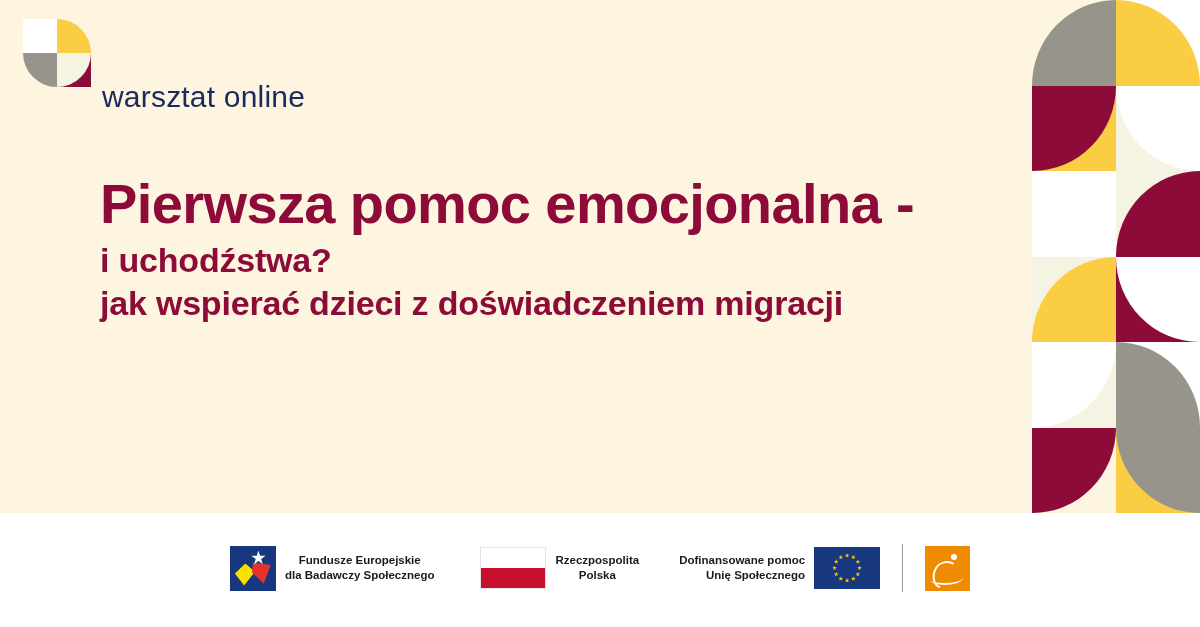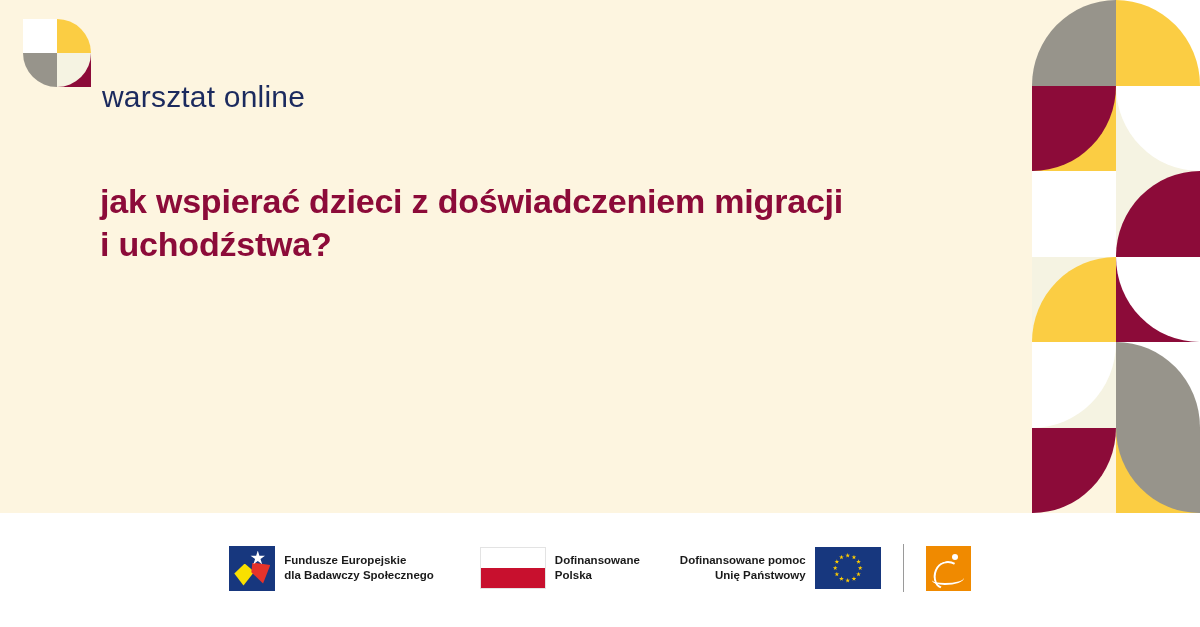--- a/index.html
+++ b/index.html
@@ -149,20 +149,21 @@
     display: flex;
     align-items: center;
     gap: 9px;
   }
   .logo-caption {
     font-size: 11.5px;
     line-height: 1.32;
     font-weight: 700;
     color: #1a1a1a;
     white-space: nowrap;
+    text-align: center;
   }
   .logo-caption .ln { display: block; }
   .cap-right { text-align: right; }
 
   
   .fe-mark {
     width: 46px; height: 45px;
     background: #17377e;
     position: relative;
     flex: none;
@@ -287,23 +288,24 @@
     <div class="bm-cell bm-tl"></div>
     <div class="bm-cell bm-tr"></div>
     <div class="bm-cell bm-bl"></div>
     <div class="bm-cell bm-br"></div>
     <div class="bm-br-inner"></div>
   </div>
 
   <div class="kicker">warsztat online</div>
 
   <div class="title-block">
+    <h1 class="title-main">Pierwsza pomoc emocjonalna -</h1>
     <h2 class="title-sub">
+      <span class="ln">i uchodźstwa?</span>
       <span class="ln">jak wspierać dzieci z doświadczeniem migracji</span>
-      <span class="ln">i uchodźstwa?</span>
     </h2>
   </div>
 
 
   <div class="pattern" id="pattern-grid">
       <div class="pat-cell" style="left: 0px; top: 0px; width: 84px; height: 85.5px;">
         <div class="bg" style="background: rgb(253, 245, 224);"></div>
         <div class="fg q-tl" style="background: rgb(151, 148, 139);"></div>
       </div>
       <div class="pat-cell" style="left: 84px; top: 0px; width: 84px; height: 85.5px;">
@@ -365,31 +367,31 @@
           <span class="ln">Fundusze Europejskie</span>
           <span class="ln">dla Badawczy Społecznego</span>
         </div>
       </div>
 
       <div class="sp-1"></div>
 
       <div class="logo-unit">
         <div class="pl-flag"></div>
         <div class="logo-caption">
-          <span class="ln">Dofinansowane</span>
+          <span class="ln">Rzeczpospolita</span>
           <span class="ln">Polska</span>
         </div>
       </div>
 
       <div class="sp-2"></div>
 
       <div class="logo-unit">
         <div class="logo-caption cap-right">
           <span class="ln">Dofinansowane pomoc</span>
-          <span class="ln">Unię Państwowy</span>
+          <span class="ln">Unię Społecznego</span>
         </div>
         <div class="eu-flag" id="eu-flag">
             <div class="eu-star" style="left: 30.5px; top: 6px;"></div>
             <div class="eu-star" style="left: 36.75px; top: 7.67468px;"></div>
             <div class="eu-star" style="left: 41.3253px; top: 12.25px;"></div>
             <div class="eu-star" style="left: 43px; top: 18.5px;"></div>
             <div class="eu-star" style="left: 41.3253px; top: 24.75px;"></div>
             <div class="eu-star" style="left: 36.75px; top: 29.3253px;"></div>
             <div class="eu-star" style="left: 30.5px; top: 31px;"></div>
             <div class="eu-star" style="left: 24.25px; top: 29.3253px;"></div>

